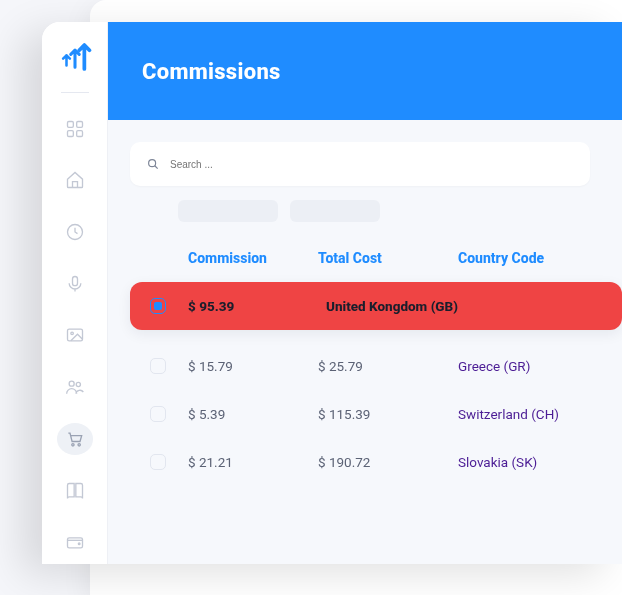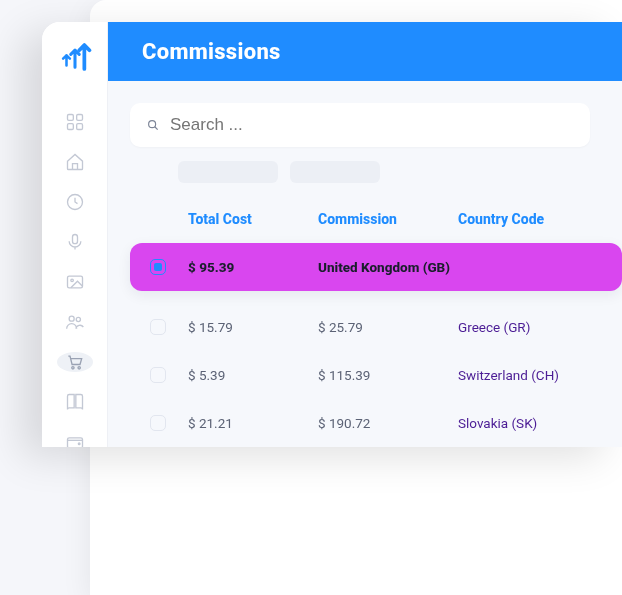--- a/index.html
+++ b/index.html
@@ -15,21 +15,21 @@
     position: absolute;
     top: 0; left: 90px;
     width: 532px; height: 595px;
     background: #fff;
     border-radius: 16px 0 0 0;
     box-shadow: 0 8px 30px rgba(0,0,0,0.08);
   }
   .app {
     position: absolute;
     top: 22px; left: 42px;
-    width: 580px; height: 425px;
+    width: 580px; height: 542px;
     background: #fff;
     border-radius: 18px 0 0 0;
     box-shadow: -20px 10px 40px rgba(0,0,0,0.12);
     display: flex;
     overflow: hidden;
   }
   .sidebar {
     width: 66px;
     background: #fff;
     border-right: 1px solid #eef0f5;
@@ -89,21 +89,21 @@
     width: 460px;
     display: flex;
     align-items: center;
     padding: 0 16px;
     gap: 10px;
     box-shadow: 0 1px 2px rgba(0,0,0,0.03);
   }
   .search-bar svg { width: 14px; height: 14px; stroke: #7d8597; fill: none; stroke-width: 2; }
   .search-bar input {
     border: none; outline: none; background: transparent;
-    font-size: 17px; color: #a21caf; flex: 1;
+    font-size: 10px; color: #a21caf; flex: 1;
   }
   .skeleton-row {
     display: flex; gap: 12px; margin: 14px 0 0 48px;
   }
   .skeleton {
     height: 22px; border-radius: 6px; background: #eceff5;
   }
   .skeleton.a { width: 100px; }
   .skeleton.b { width: 90px; }
   .table {
@@ -121,21 +121,21 @@
   }
   .row {
     display: grid;
     grid-template-columns: 38px 130px 140px 1fr;
     align-items: center;
     padding: 16px 0 16px 20px;
     font-size: 13.5px;
     color: #5b6275;
   }
   .row.card {
-    background: #d946ef;
+    background: #ef4444;
     border-radius: 12px;
     box-shadow: 0 4px 14px rgba(20,30,60,0.07);
     margin-bottom: 12px;
     font-weight: 800;
     color: #1a1e2c;
   }
   .checkbox {
     width: 16px; height: 16px; border-radius: 5px;
     border: 1.5px solid #e2e6ef;
     display: flex; align-items: center; justify-content: center;
@@ -143,21 +143,21 @@
   }
   .checkbox.checked {
     border-color: #1f8cff;
   }
   .checkbox.checked::after {
     content: "";
     width: 8px; height: 8px; border-radius: 2px; background: #1f8cff;
   }
   .cell-commission, .cell-cost { font-variant-numeric: tabular-nums; }
   .row:not(.card) .cell-country { color: #4c1d95; }
-  .row.card .cell-country { color: #1a1e2c; }
+  .row.card .cell-country { color: #1a1e2c; text-align: right; }
 </style>
 </head>
 <body>
 
 <div class="back-window"></div>
 
 <div class="app">
 
   <aside class="sidebar">
     <div class="logo">
@@ -246,22 +246,22 @@
       </div>
 
       <div class="skeleton-row">
         <div class="skeleton a"></div>
         <div class="skeleton b"></div>
       </div>
 
       <div class="table">
         <div class="thead">
           <div></div>
+          <div class="th">Commission</div>
           <div class="th">Total Cost</div>
-          <div class="th">Commission</div>
           <div class="th">Country Code</div>
         </div>
 
         <div class="row card">
           <div class="checkbox checked"></div>
           <div class="cell-commission">$ 95.39</div>
           <div class="cell-country">United Kongdom (GB)</div>
         </div>
 
 

